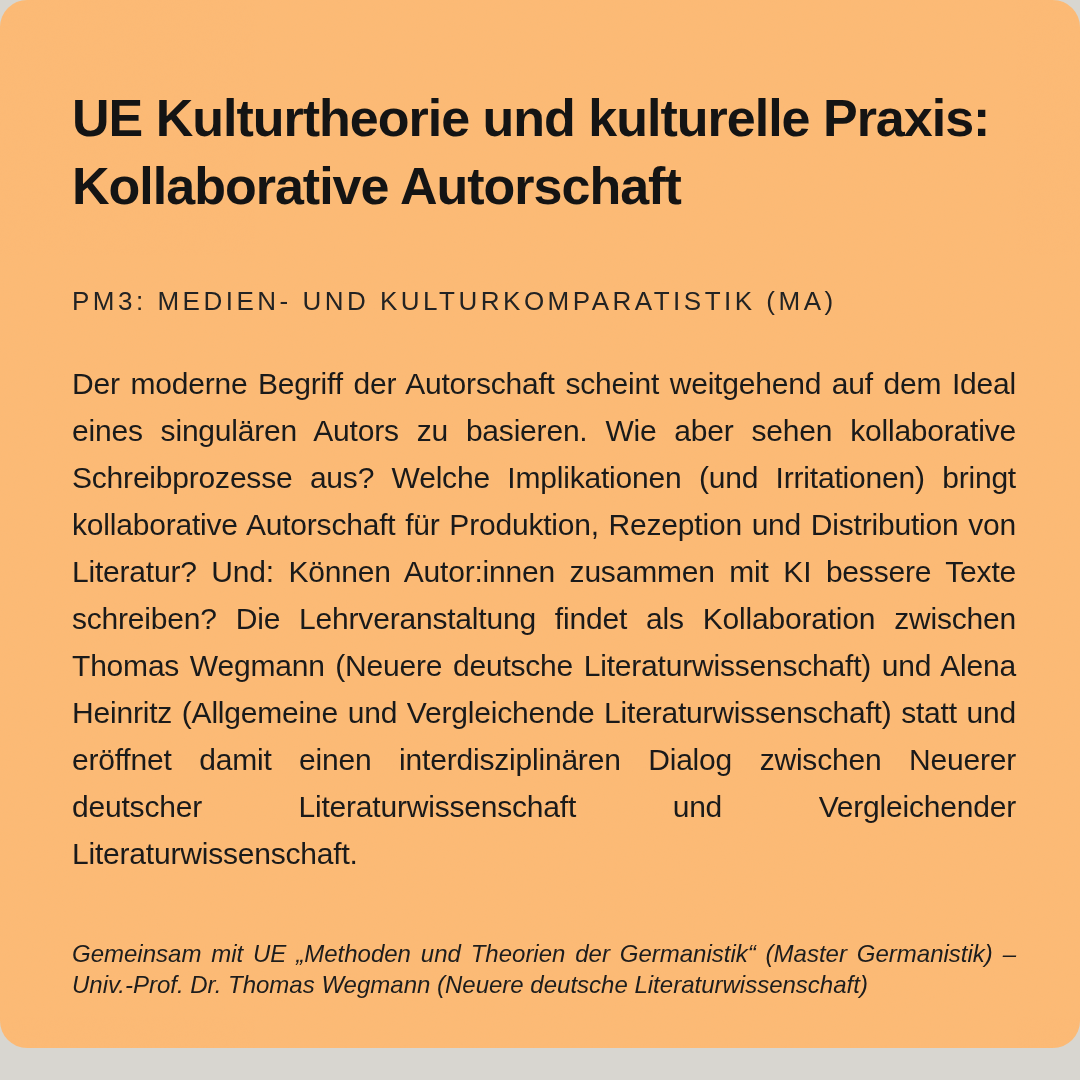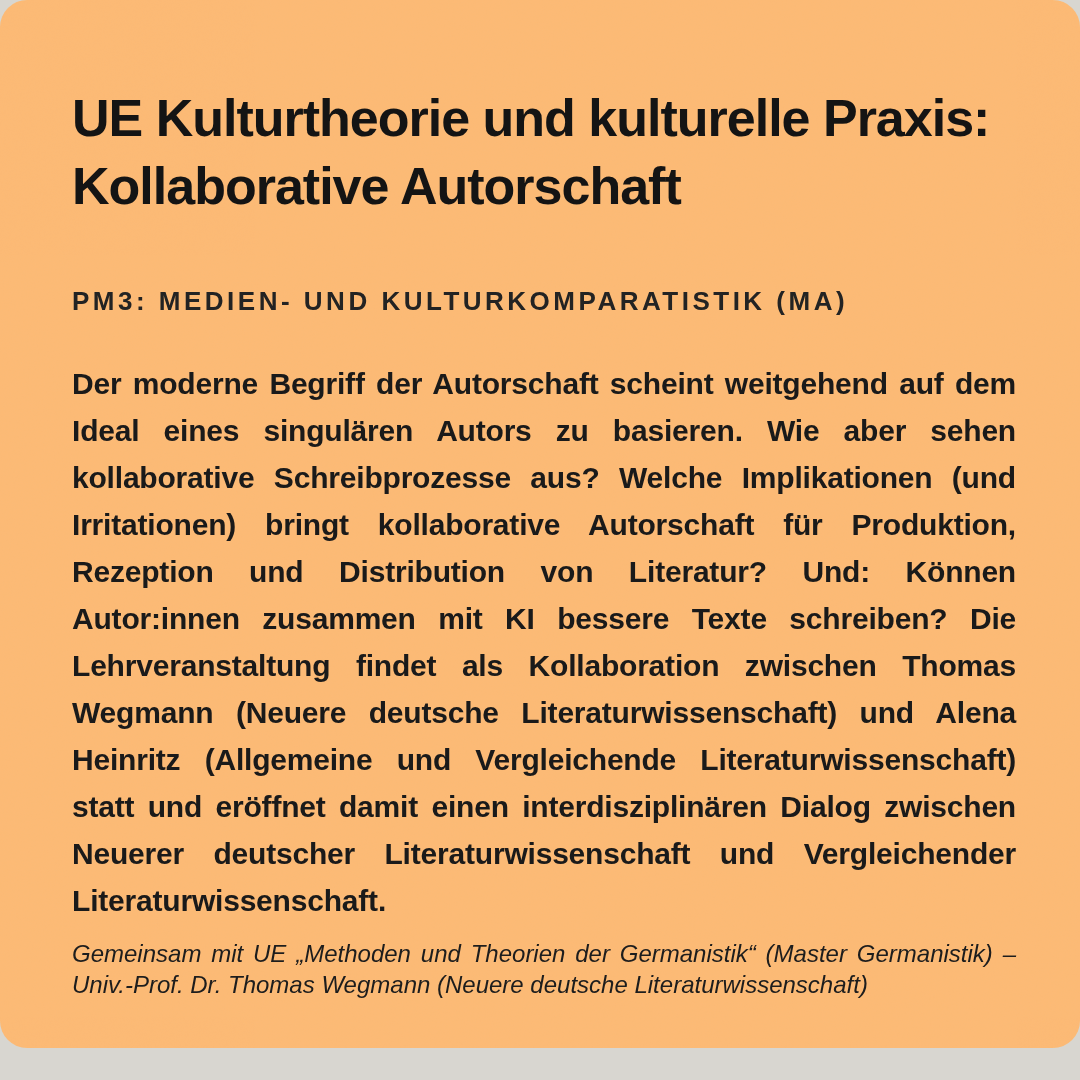--- a/index.html
+++ b/index.html
@@ -43,33 +43,33 @@
     letter-spacing: -1px;
     color: #141414;
   }
   .subtitle {
     position: absolute;
     left: 72px;
     top: 284px;
     width: 944px;
     font-size: 26px;
     line-height: 34px;
-    font-weight: 700;
+    font-weight: 400;
     letter-spacing: 3.5px;
     color: #232323;
   }
   .body-text {
     position: absolute;
     left: 72px;
     top: 360px;
     width: 944px;
     margin: 0;
     font-size: 30px;
     line-height: 47px;
-    font-weight: 700;
+    font-weight: 400;
     letter-spacing: -0.2px;
     text-align: justify;
     color: #1a1a1a;
   }
   .footer-note {
     position: absolute;
     left: 72px;
     top: 938px;
     width: 944px;
     margin: 0;

